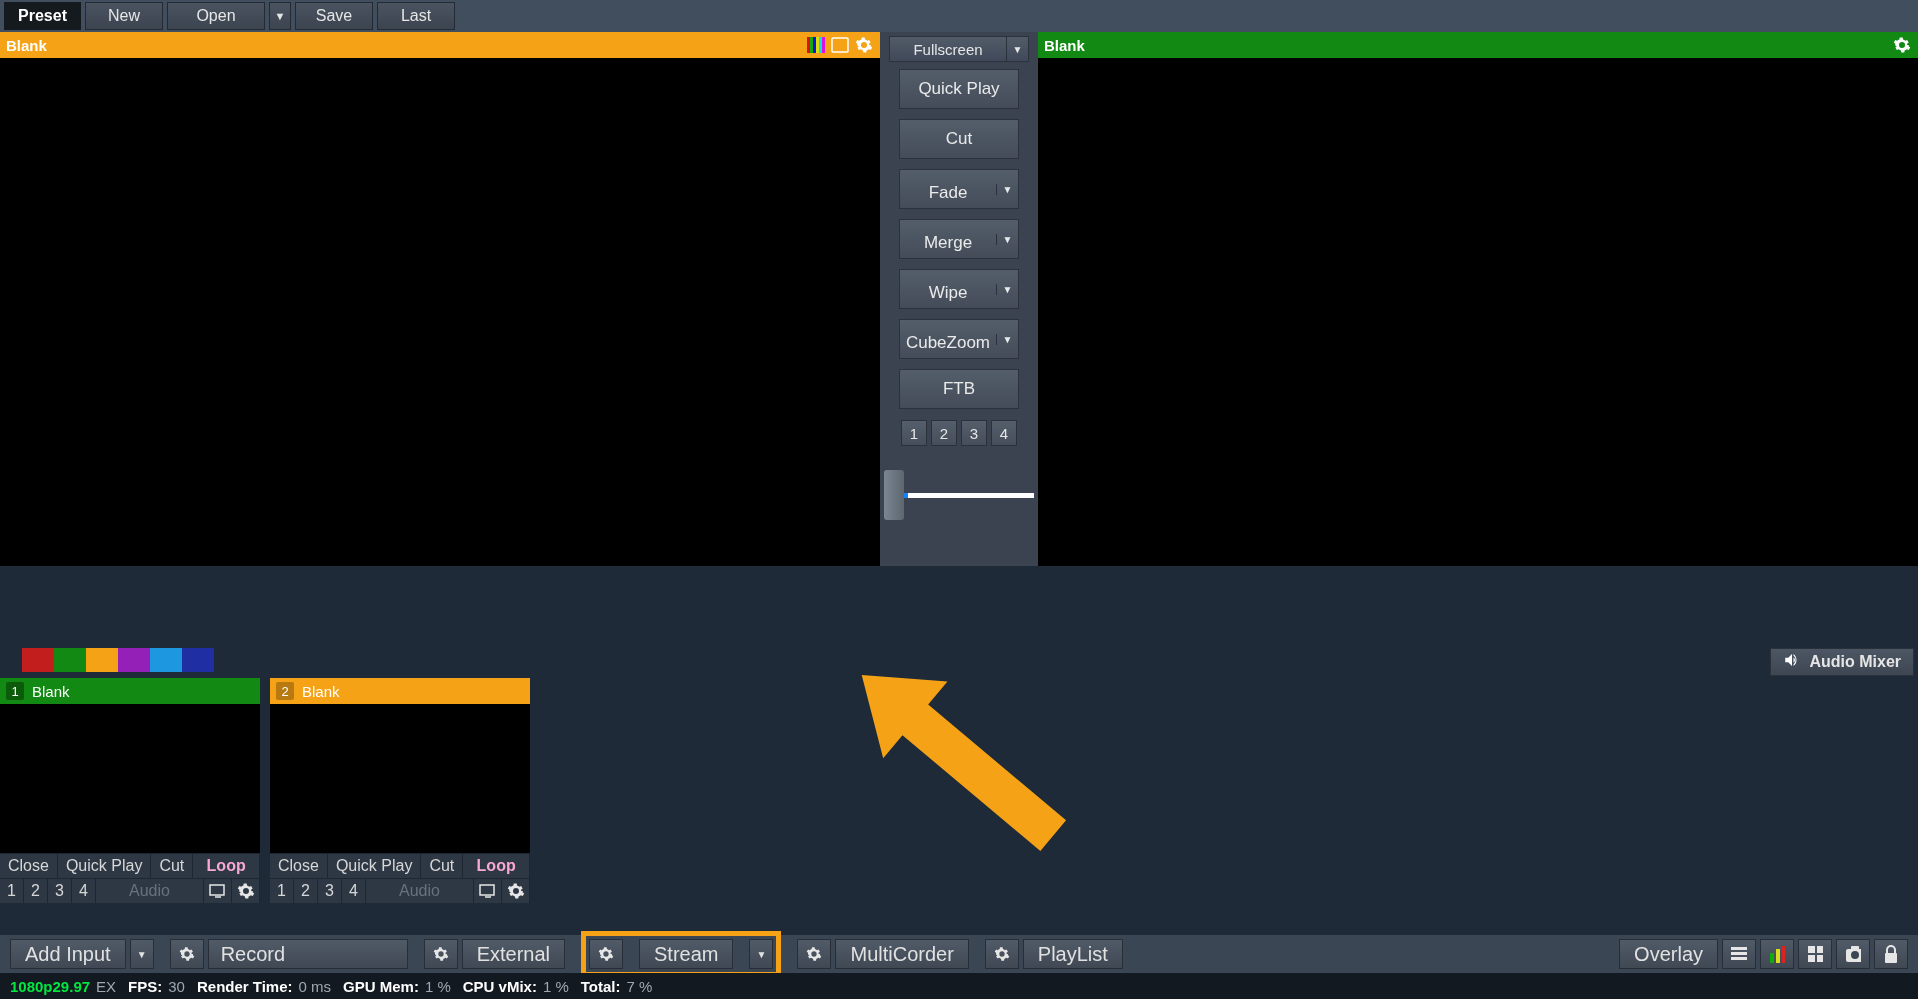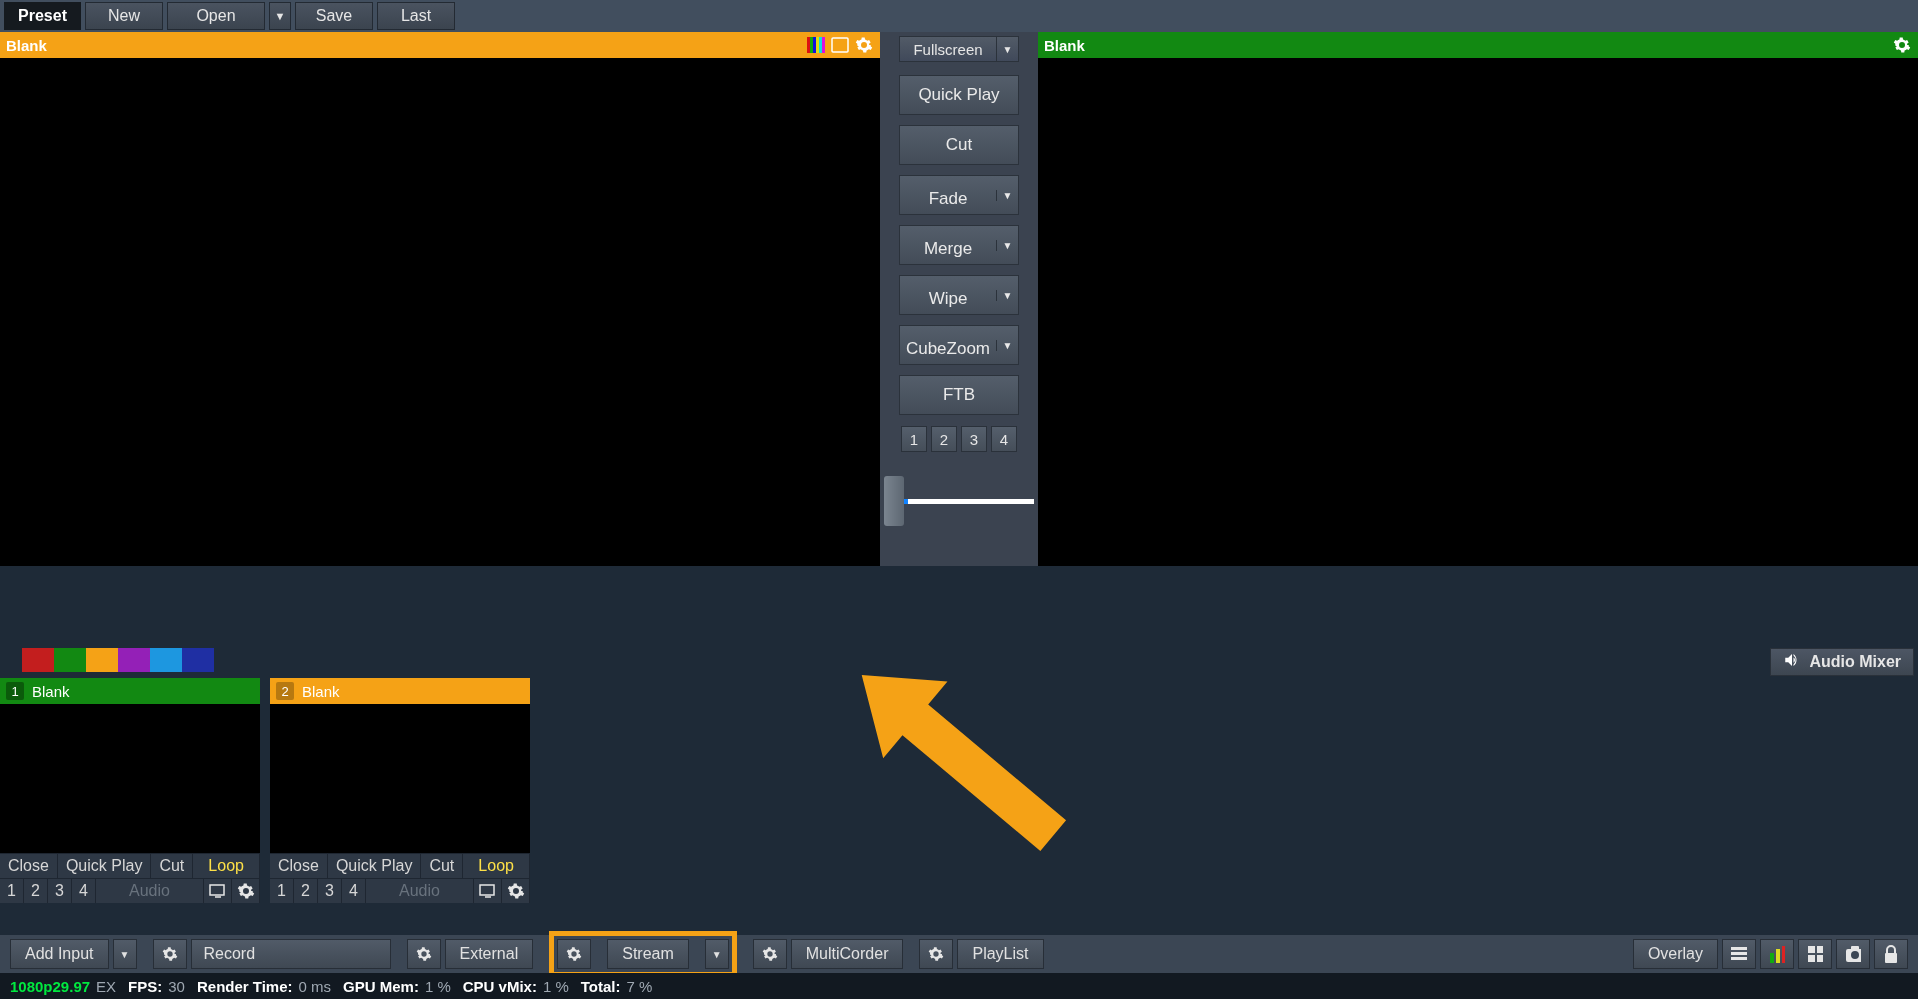--- a/index.html
+++ b/index.html
@@ -112,23 +112,23 @@
   color:#eaeaea;
   font-size:17px;
   cursor:pointer;
   position:relative;
 }
 .tbtn-split { display:flex; }
 .tbtn-split .main { flex:1; display:flex; align-items:center; justify-content:center;margin-top:8px; }
 .tbtn-split .arrow { width:22px; border-left:1px solid #2b323b; display:flex; align-items:center; justify-content:center; font-size:10px; }
 
 .fullscreen-top {
-  width:120px;
+  width:140px;
   height:26px;
-  margin-bottom:8px;
+  margin-bottom:2px;
   display:flex;
 }
 .fullscreen-top .main { flex:1; display:flex; align-items:center; justify-content:center; background:linear-gradient(to bottom,#525b67,#40495a); border:1px solid #2b323b; font-size:15px; }
 .fullscreen-top .arrow{ width:22px; background:linear-gradient(to bottom,#525b67,#40495a); border:1px solid #2b323b; border-left:none; display:flex; align-items:center; justify-content:center; font-size:10px; }
 
 .num-row { display:flex; gap:4px; margin-top:6px; }
 .num-row .num {
   width:26px; height:26px;
   background:linear-gradient(to bottom,#555f6c,#454e59);
   border:1px solid #2a313a;
@@ -206,21 +206,21 @@
   border-right:1px solid #1e2631;
   height:24px;
   display:flex;
   align-items:center;
   justify-content:center;
   font-size:16px;
   color:#d7d7d7;
   cursor:pointer;
   padding:0 8px;
 }
-.ic-cell.dim { color:#fde047; }
+.ic-cell.dim { color:#f9a8d4;font-weight:bold; }
 .ic-row2 .ic-cell { width:24px; padding:0; }
 .ic-row2 .audio { width:auto; flex:1; color:#68727d; }
 .ic-row2 .right { width:28px; }
 
 
 .bottom-bar {
   position:absolute;
   left:0;
   bottom:26px;
   width:100%;
@@ -231,21 +231,21 @@
   gap:16px;
   padding:0 10px;
 }
 .btn-group { display:flex; gap:4px; align-items:center; }
 .bbtn {
   height:30px;
   padding:0 14px;
   background:linear-gradient(to bottom,#515b68,#3f4853);
   border:1px solid #272e37;
   color:#e1e1e1;
-  font-size:16px;
+  font-size:20px;
   display:flex;
   align-items:center;
   justify-content:center;
   cursor:pointer;
 }
 .bbtn.small { padding:0 8px; width:34px; }
 .bbtn.drop { width:24px; padding:0; font-size:10px; }
 .highlight-box {
   border:5px solid #f5a216;
   padding:3px;

